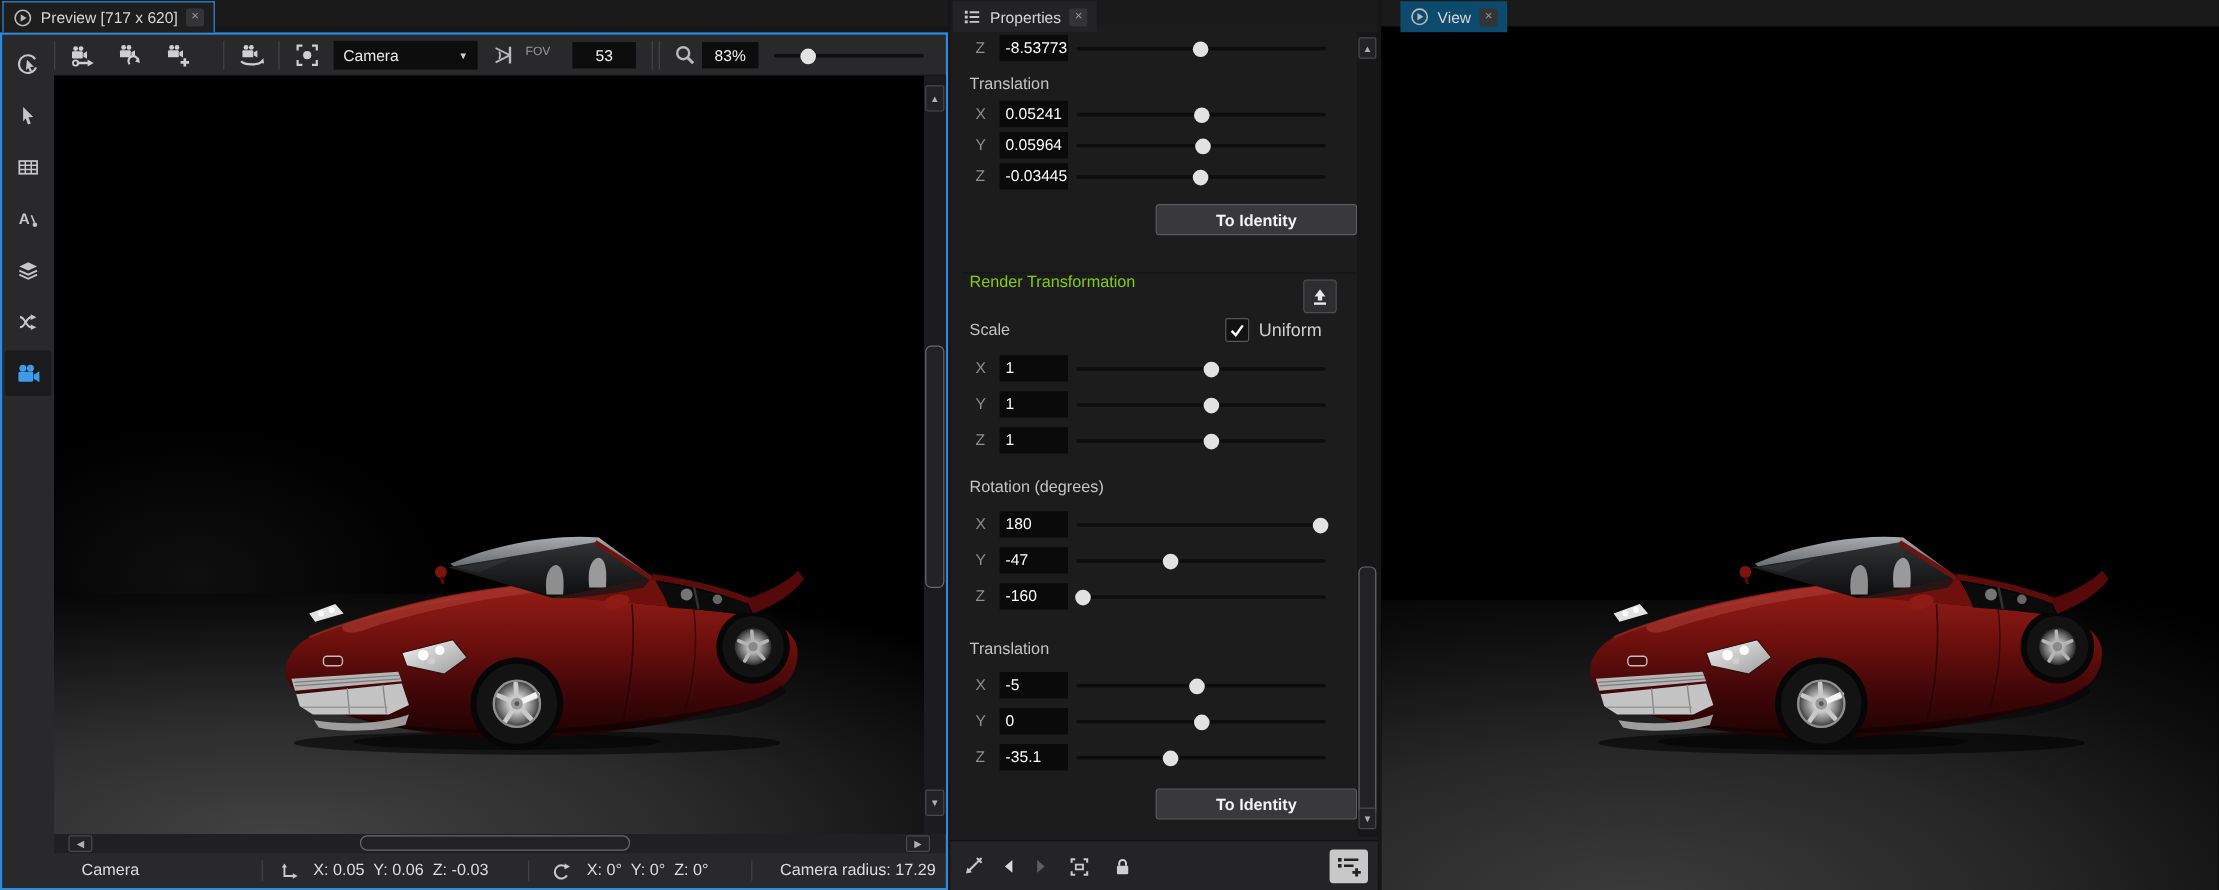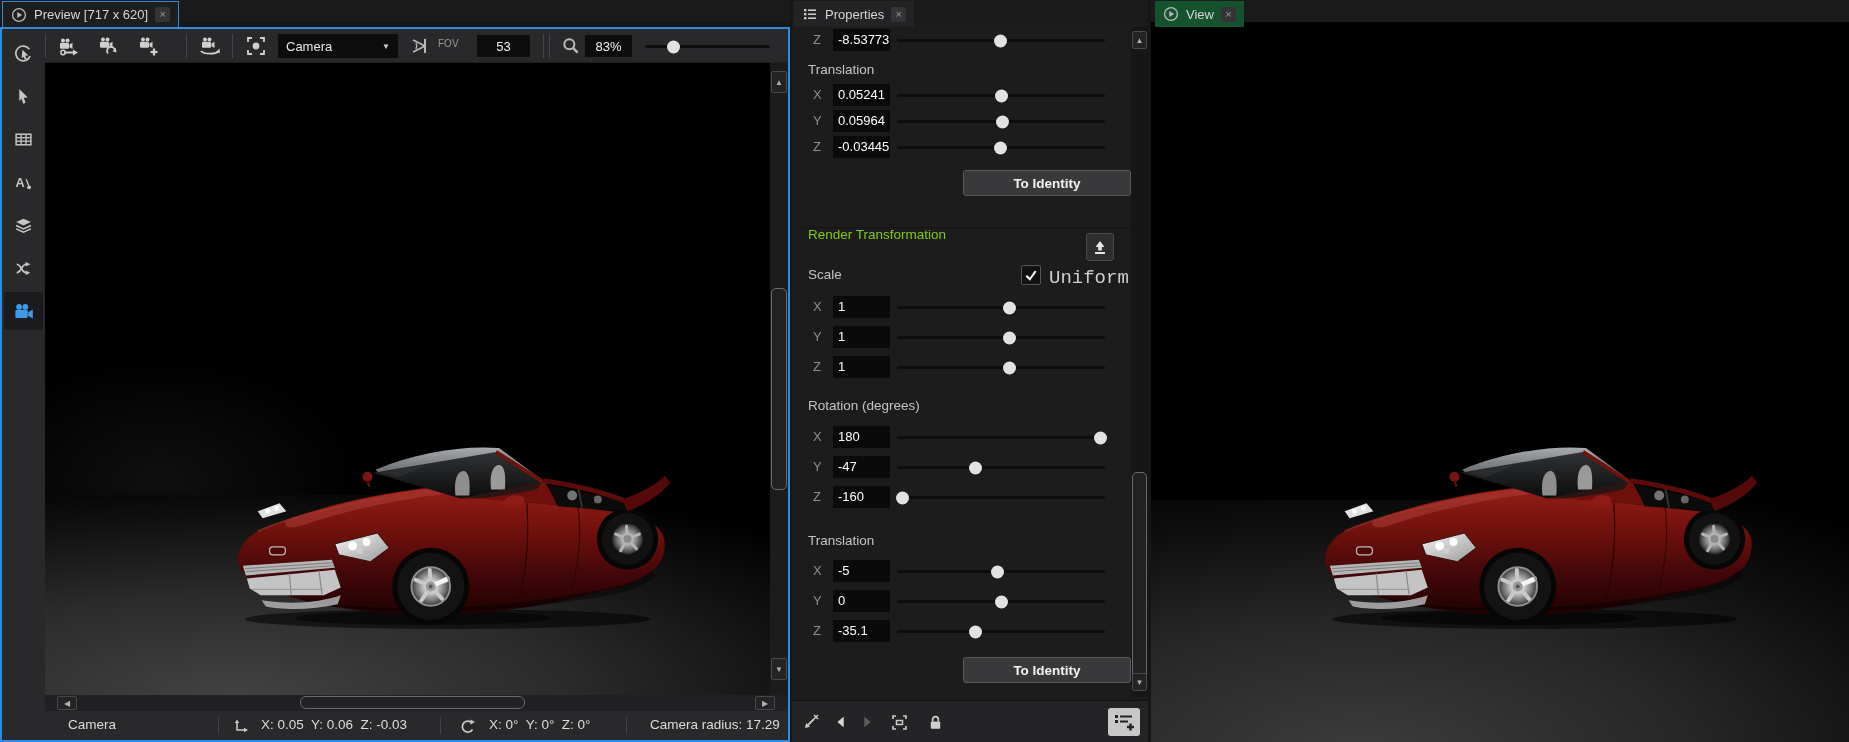--- a/index.html
+++ b/index.html
@@ -62,29 +62,29 @@
   .ptrack{position:absolute;left:105px;top:10px;width:208px;height:3px;background:#0d0d0d;border-radius:2px;}
   .sect{position:absolute;left:16px;font-size:13.5px;color:#c4c4c4;}
   .pbtn{position:absolute;left:171px;width:168px;height:26px;background:#39393b;border:1px solid #5a5a5c;
       border-radius:3px;color:#f2f2f2;font-size:13.5px;font-weight:bold;display:flex;align-items:center;justify-content:center;}
   .rt-head{position:absolute;left:10px;right:18px;top:200px;height:38px;border-top:1px solid #141414;}
   .rt-label{position:absolute;left:6px;top:12px;font-size:13.5px;color:#e0e0e0;}
   .icobtn{position:absolute;width:28px;height:28px;background:#2e2e30;border:1px solid #4c4c4e;border-radius:3px;
       display:flex;align-items:center;justify-content:center;}
   .chk{position:absolute;left:229px;top:238px;width:20px;height:20px;background:#121212;border:1px solid #565658;
       border-radius:2px;display:flex;align-items:center;justify-content:center;}
-  .chk-label{position:absolute;left:257px;top:240px;font-size:19px;color:#cfcfcf;font-family:Liberation Mono, monospace;}
+  .chk-label{position:absolute;left:257px;top:240px;font-size:15px;color:#cfcfcf;}
   .pr-vscroll{position:absolute;right:0;top:27px;bottom:45px;width:17px;background:#161617;}
   .pr-toolbar{position:absolute;left:0;right:0;bottom:0;height:42px;background:#242426;border-top:1px solid #111;}
   .prt-btn{position:absolute;top:8px;width:26px;height:26px;display:flex;align-items:center;justify-content:center;}
   .addview{position:absolute;right:8px;top:7px;width:32px;height:28px;background:#c8c8c8;border-radius:3px;
       display:flex;align-items:center;justify-content:center;}
   
   #view{left:1151px;width:698px;background:#000;}
-  #view .tab{left:4px;background:#14532d;text-align:center;}
+  #view .tab{left:16px;background:#0c4a6e;text-align:center;}
   .vw-content{position:absolute;left:0;right:0;top:27px;bottom:0;background:#000;overflow:hidden;}
   svg{display:block;}
 </style>
 </head>
 <body>
 
 <svg width="0" height="0" style="position:absolute" aria-hidden="true">
   <defs>
     <linearGradient id="bodyG" x1="0" y1="0" x2="0" y2="1">
       <stop offset="0" stop-color="#971e17"></stop>

